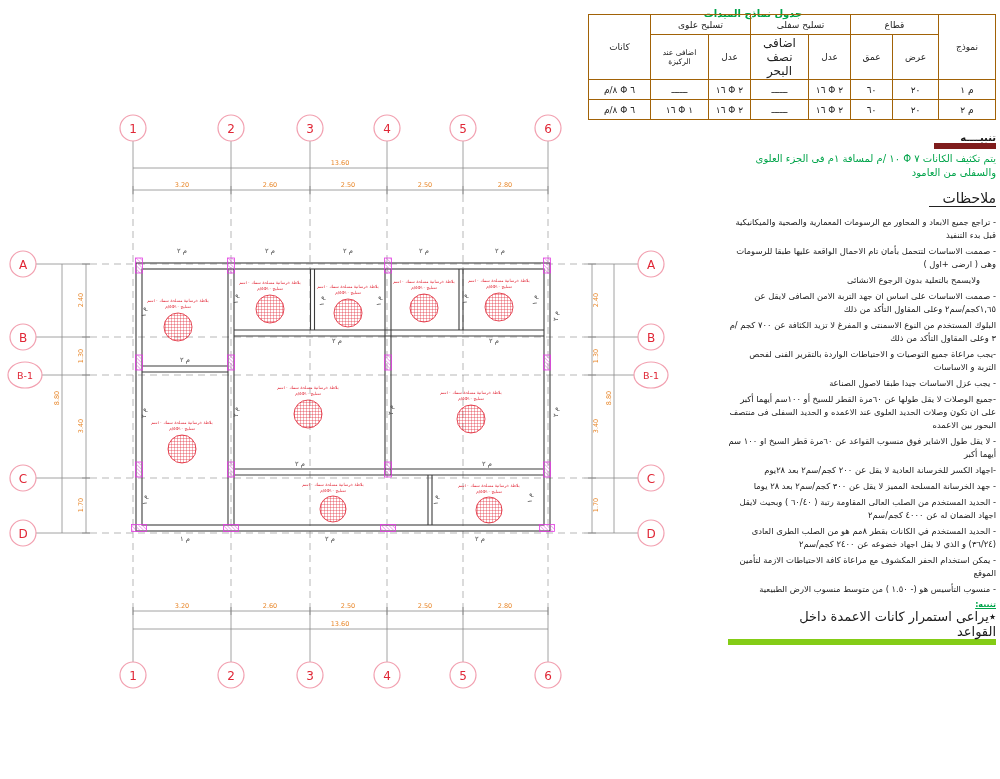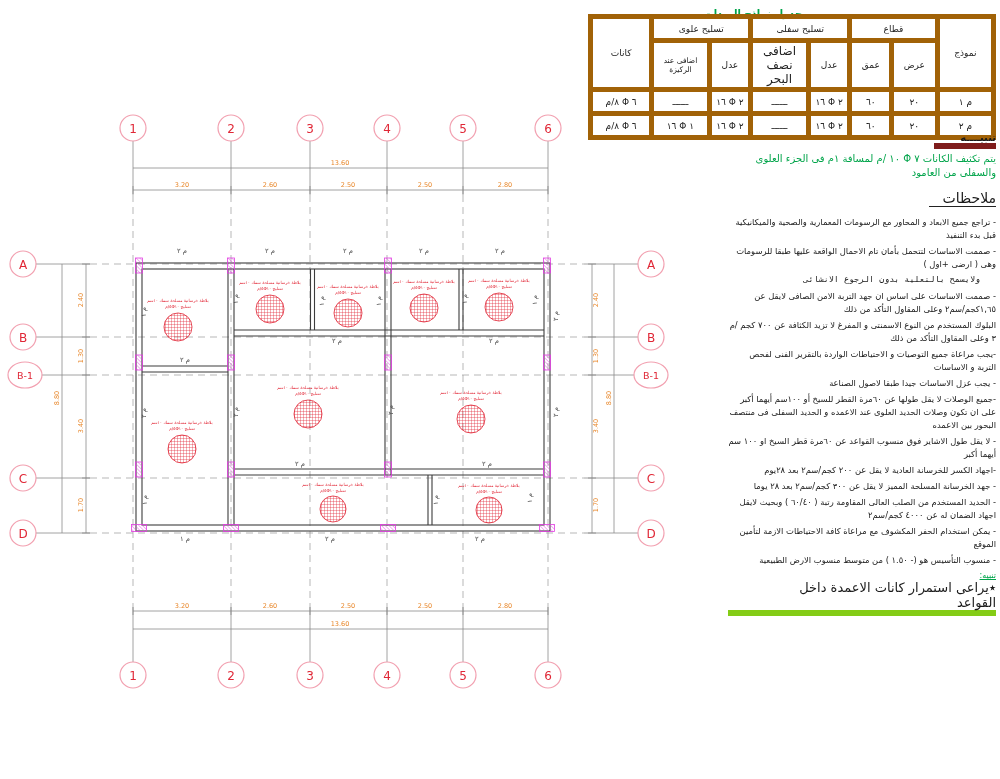--- a/index.html
+++ b/index.html
@@ -3,35 +3,35 @@
 <meta charset="utf-8">
 <style>
   html,body{margin:0;padding:0;background:#fff;}
   #sheet{position:relative;width:1000px;height:779px;background:#fff;overflow:hidden;
          font-family:"DejaVu Sans",sans-serif;}
   
   #tbl-title{position:absolute;left:588px;top:8px;width:330px;text-align:center;
              color:#00a44a;font-size:10px;font-weight:bold;}
   #beam-table{position:absolute;left:588px;top:14px;width:408px;border-collapse:collapse;
               direction:rtl;}
-  #beam-table th,#beam-table td{border:5px solid #a16207;text-align:center;vertical-align:middle;
+  #beam-table th,#beam-table td{border:1px solid #a16207;text-align:center;vertical-align:middle;
               font-size:9px;color:#222;font-weight:normal;padding:1px 2px;height:17px;}
   #beam-table .grp{height:19px;}
   
   #notes{position:absolute;left:728px;top:126px;width:268px;direction:rtl;text-align:right;
          color:#1a1a1a;}
   .warn-title{font-size:10px;font-weight:bold;border-bottom:6px solid #7f1d1d;
               display:inline-block;padding-left:26px;margin-bottom:3px;}
   .green-note{font-size:10px;color:#00a44a;margin-bottom:8px;line-height:1.4;text-align:right;}
   .pink-head{font-size:13px;color:#f263a2;margin:4px 0 8px 0;letter-spacing:.5px;}
   .notes-head{font-size:14px;border-bottom:1.3px solid #222;display:inline-block;
               padding-left:14px;margin-bottom:9px;}
   .nitem{font-size:8.4px;line-height:1.55;margin-bottom:3px;}
-  .nindent{padding-right:16px;font-family:Liberation Mono, monospace;}
-  .nfoot-warn{font-size:8px;color:#00a44a;font-weight:normal;text-decoration:underline;margin-top:4px;}
+  .nindent{padding-right:16px;}
+  .nfoot-warn{font-size:8px;color:#00a44a;font-weight:bold;text-decoration:underline;margin-top:4px;}
   .nfoot{font-size:13px;border-bottom:6px solid #84cc16;display:inline-block;padding-left:30px;}
   
   #plan{position:absolute;left:0;top:100px;}
   #plan text{font-family:"DejaVu Sans",sans-serif;}
   .axname{fill:#e02736;font-size:12px;text-anchor:middle;}
   .axname-sm{fill:#e02736;font-size:9.5px;text-anchor:middle;}
   .dimt{fill:#e8872a;font-size:6.5px;text-anchor:middle;}
   .bl{fill:#4a4a4a;font-size:6.8px;text-anchor:middle;direction:rtl;}
   .slab{fill:#e02030;font-size:4.2px;text-anchor:middle;direction:rtl;}
 </style>
@@ -100,20 +100,21 @@
     <div class="nitem nindent">ولايسمح بالتعلية بدون الرجوع الانشائى</div>
     <div class="nitem">- صممت الاساسات على اساس ان جهد التربة الامن الصافى لايقل عن ١,٦٥كجم/سم٢ وعلى المقاول التأكد من ذلك</div>
     <div class="nitem">البلوك المستخدم من النوع الاسمنتى و المفرغ لا تزيد الكثافة عن ٧٠٠ كجم /م ٣ وعلى المقاول التأكد من ذلك</div>
     <div class="nitem">-يجب مراعاة جميع التوصيات و الاحتياطات الواردة بالتقرير الفنى لفحص التربة و الاساسات</div>
     <div class="nitem">- يجب عزل الاساسات جيدا طبقا لاصول الصناعة</div>
     <div class="nitem">-جميع الوصلات لا يقل طولها عن ٦٠مرة القطر للسيخ أو ١٠٠سم أيهما أكبر على ان تكون وصلات الحديد العلوى عند الاعمده و الحديد السفلى فى منتصف البحور بين الاعمده</div>
     <div class="nitem">- لا يقل طول الاشاير فوق منسوب القواعد عن ٦٠مرة قطر السيخ او ١٠٠ سم أيهما أكبر</div>
     <div class="nitem">-اجهاد الكسر للخرسانة العادية لا يقل عن ٢٠٠ كجم/سم٢ بعد ٢٨يوم</div>
     <div class="nitem">- جهد الخرسانة المسلحة المميز لا يقل عن ٣٠٠ كجم/سم٢ بعد ٢٨ يوما</div>
     <div class="nitem">- الحديد المستخدم من الصلب العالى المقاومة رتبة ( ٦٠/٤٠ ) وبحيث لايقل اجهاد الضمان له عن ٤٠٠٠ كجم/سم٢</div>
+    <div class="nitem">- الحديد المستخدم في الكانات بقطر ٨مم هو من الصلب الطرى العادى (٣٦/٢٤) و الذي لا يقل اجهاد خضوعه عن ٢٤٠٠ كجم/سم٢</div>
     <div class="nitem">- يمكن استخدام الحفر المكشوف مع مراعاة كافة الاحتياطات الازمة لتأمين الموقع</div>
     <div class="nitem">- منسوب التأسيس هو (- ١.٥٠ ) من متوسط منسوب الارض الطبيعية</div>
     <div class="nfoot-warn">تنبيه:</div>
     <div><span class="nfoot">٭يراعى استمرار كانات الاعمدة داخل القواعد</span></div>
   </div>
 
   <svg id="plan" width="700" height="600" viewBox="0 100 700 600">
     <defs>
       <pattern id="rh" width="3" height="3" patternUnits="userSpaceOnUse">
         <path d="M0 0H3M0 0V3" stroke="#e02030" stroke-width="0.7" fill="none"></path>

